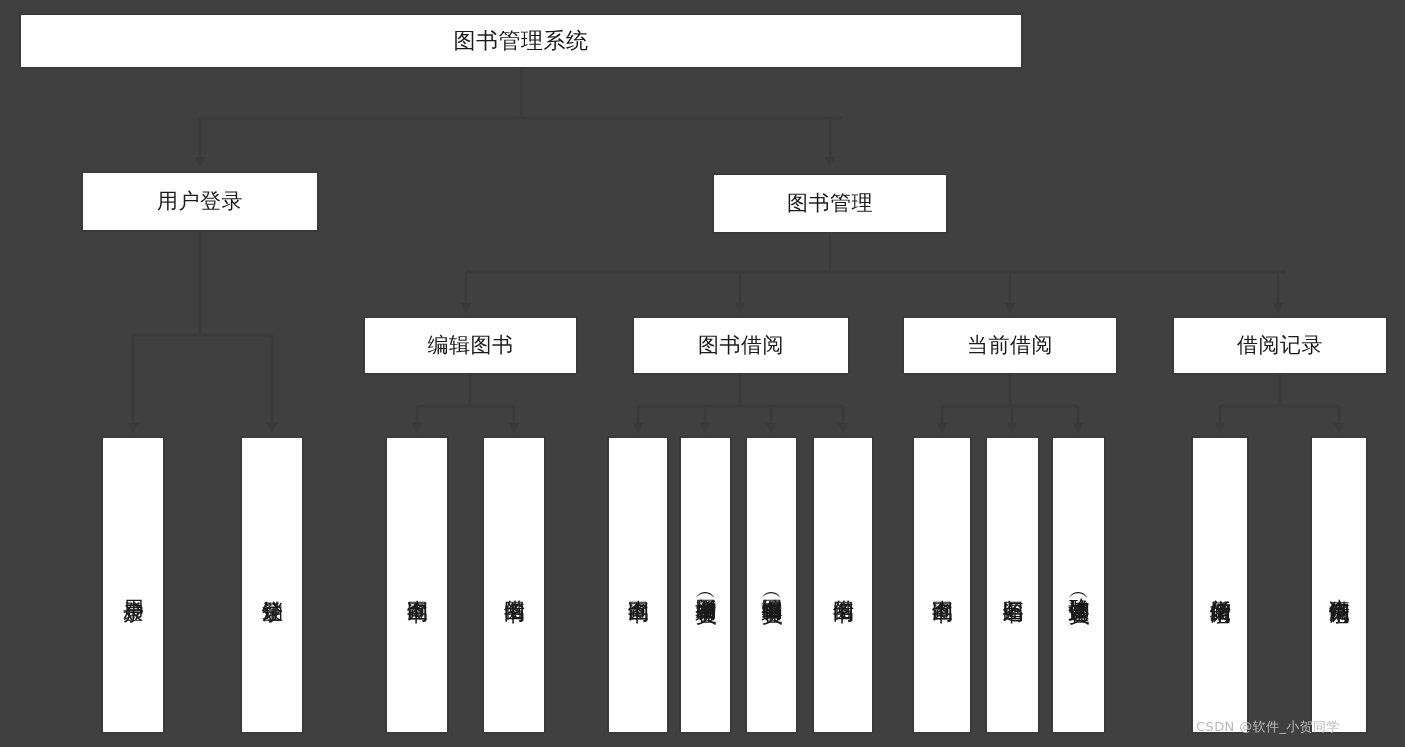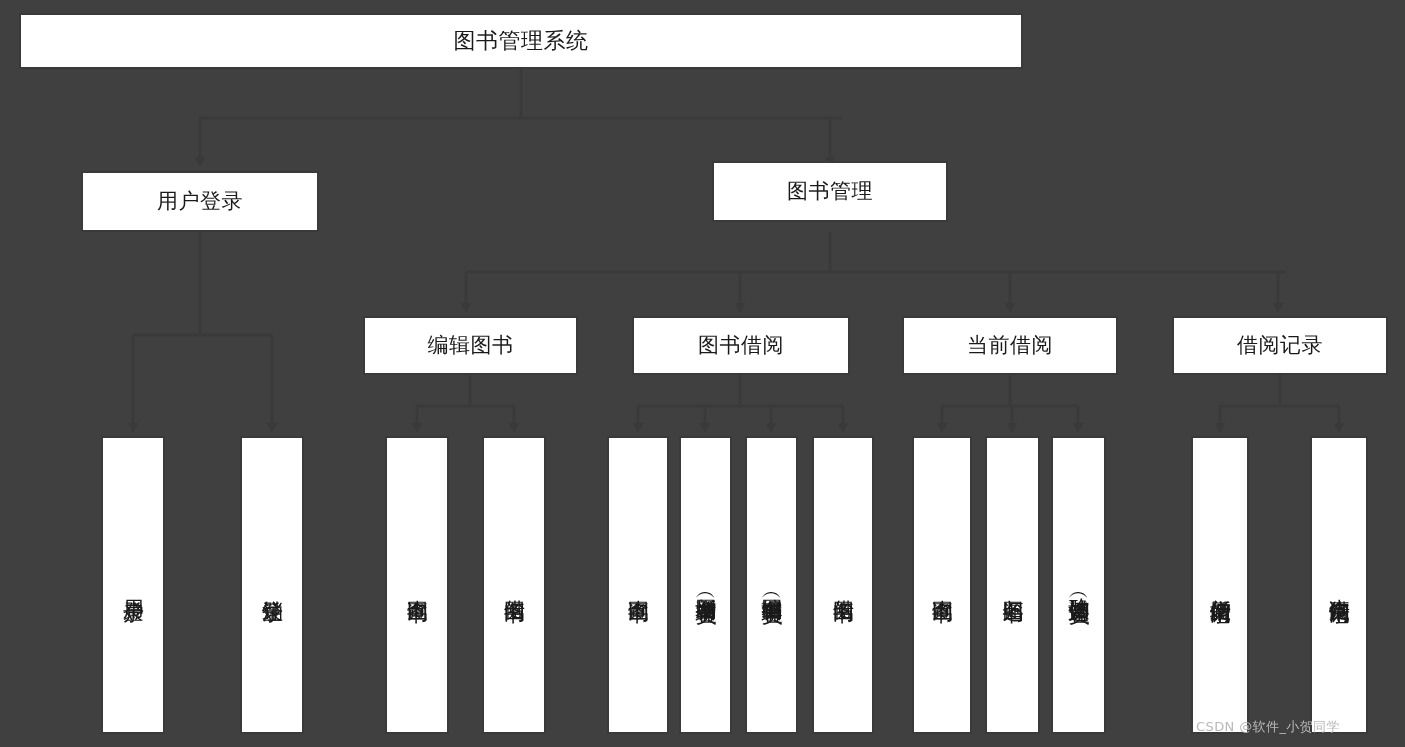--- a/index.html
+++ b/index.html
@@ -129,21 +129,21 @@
     </g>
   </svg>
 
   <div class="node root" style="left:19px; top:13px; width:1004px; height:56px;">
     <span class="label">图书管理系统</span>
   </div>
 
   <div class="node" style="left:81px; top:171px; width:238px; height:61px;">
     <span class="label">用户登录</span>
   </div>
-  <div class="node" style="left:712px; top:161px; width:236px; height:61px;">
+  <div class="node" style="left:712px; top:173px; width:236px; height:61px;">
     <span class="label">图书管理</span>
   </div>
 
   <div class="node" style="left:363px; top:316px; width:215px; height:59px;">
     <span class="label">编辑图书</span>
   </div>
   <div class="node" style="left:632px; top:316px; width:218px; height:59px;">
     <span class="label">图书借阅</span>
   </div>
   <div class="node" style="left:1172px; top:316px; width:216px; height:59px;">

